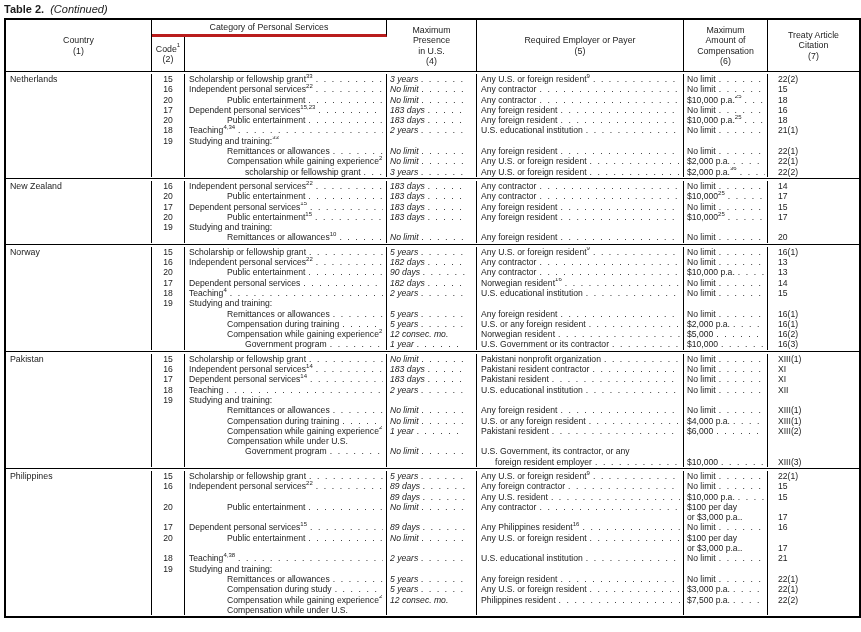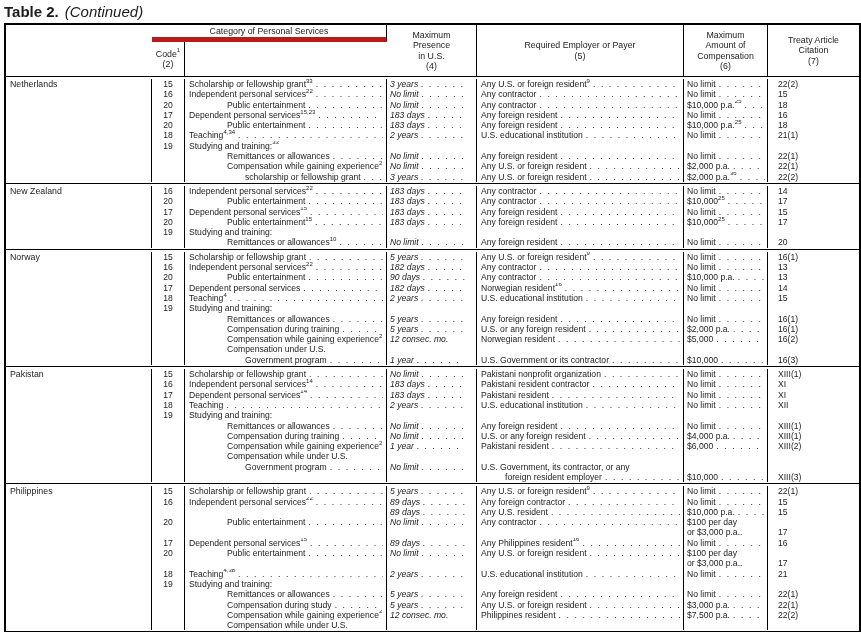--- a/index.html
+++ b/index.html
@@ -2,38 +2,38 @@
 <html><head>
 <meta charset="utf-8">
 <style>
   html,body { margin:0; padding:0; background:#ffffff; }
   body {
     width:861px; height:632px; overflow:hidden;
     font-family:"Liberation Sans", sans-serif;
     color:#1c1c1c;
     -webkit-font-smoothing:antialiased;
   }
-  .title { margin:3px 0 3px 4px; font-size:15px; }
+  .title { margin:3px 0 3px 4px; font-size:11px; }
   .title .t-prefix { font-weight:bold; }
   .title .t-suffix { font-style:italic; margin-left:6px; }
 
   .table { margin-left:4px; width:853px; border:2px solid #000; box-sizing:content-box; background:#fff; }
 
   
   .hdr {
     display:grid;
     grid-template-columns:146px 33px 202px 90px 207px 84px 91px;
     grid-template-rows:17px 34px;
     border-bottom:1px solid #000;
     font-size:8.8px; line-height:10.5px; text-align:center;
   }
   .hcell { border-right:1px solid #000; display:flex; flex-direction:column; justify-content:center; overflow:hidden; }
   .hcell.no-r { border-right:none; }
   .h-country { grid-column:1; grid-row:1 / 3; }
-  .h-category { grid-column:2 / 4; grid-row:1; border-bottom:5px solid #b91c1c; }
+  .h-category { grid-column:2 / 4; grid-row:1; border-bottom:3px solid #b91c1c; }
   .h-code { grid-column:2; grid-row:2; }
   .h-purpose { grid-column:3; grid-row:2; }
   .h-presence { grid-column:4; grid-row:1 / 3; }
   .h-payer { grid-column:5; grid-row:1 / 3; }
   .h-amount { grid-column:6; grid-row:1 / 3; }
   .h-citation { grid-column:7; grid-row:1 / 3; }
 
   
   .section { padding:2px 0 1px 0; }
   .section + .section { border-top:1px solid #000;text-align:center; }
@@ -67,20 +67,24 @@
 </style>
 </head>
 <body>
 
 <div class="title">
   <span class="t-prefix">Table 2.</span><span class="t-suffix">(Continued)</span>
 </div>
 
 <div class="table">
   <div class="hdr">
+    <div class="hcell h-country">
+      <div>Country</div>
+      <div>(1)</div>
+    </div>
     <div class="hcell h-category">
       <div>Category of Personal Services</div>
     </div>
     <div class="hcell h-code">
       <div><span>Code</span><sup>1</sup></div>
       <div>(2)</div>
     </div>
     <div class="hcell h-presence">
       <div>Maximum</div>
       <div>Presence</div>
@@ -686,271 +690,260 @@
             <span class="dots"></span>
           </div>
     <div class="cell citation">
             <span>16(2)</span>
           </div>
   </div>
         <div class="row">
     <div class="cell country"></div>
     <div class="cell code"></div>
     <div class="cell purpose">
-            <span style="margin-left: 38px;">Compensation under U.S.</span>
+            <span style="margin-left: 56px;">Government program</span>
+            <span class="dots"></span>
+          </div>
+    <div class="cell presence">
+            <span>1 year</span>
+            <span class="dots"></span>
+          </div>
+    <div class="cell payer">
+            <span>U.S. Government or its contractor</span>
+            <span class="dots"></span>
+          </div>
+    <div class="cell amount">
+            <span>$10,000</span>
+            <span class="dots"></span>
+          </div>
+    <div class="cell citation">
+            <span>16(3)</span>
+          </div>
+  </div>
+      </div>
+      <div class="section">
+        <div class="row">
+    <div class="cell country">
+            <span>Pakistan</span>
+          </div>
+    <div class="cell code">
+            <span>15</span>
+          </div>
+    <div class="cell purpose">
+            <span>Scholarship or fellowship grant</span>
+            <span class="dots"></span>
+          </div>
+    <div class="cell presence">
+            <span>No limit</span>
+            <span class="dots"></span>
+          </div>
+    <div class="cell payer">
+            <span>Pakistani nonprofit organization</span>
+            <span class="dots"></span>
+          </div>
+    <div class="cell amount">
+            <span>No limit</span>
+            <span class="dots"></span>
+          </div>
+    <div class="cell citation">
+            <span>XIII(1)</span>
+          </div>
+  </div>
+        <div class="row">
+    <div class="cell country"></div>
+    <div class="cell code">
+            <span>16</span>
+          </div>
+    <div class="cell purpose">
+            <span>Independent personal services<sup>14</sup></span>
+            <span class="dots"></span>
+          </div>
+    <div class="cell presence">
+            <span>183 days</span>
+            <span class="dots"></span>
+          </div>
+    <div class="cell payer">
+            <span>Pakistani resident contractor</span>
+            <span class="dots"></span>
+          </div>
+    <div class="cell amount">
+            <span>No limit</span>
+            <span class="dots"></span>
+          </div>
+    <div class="cell citation">
+            <span>XI</span>
+          </div>
+  </div>
+        <div class="row">
+    <div class="cell country"></div>
+    <div class="cell code">
+            <span>17</span>
+          </div>
+    <div class="cell purpose">
+            <span>Dependent personal services<sup>14</sup></span>
+            <span class="dots"></span>
+          </div>
+    <div class="cell presence">
+            <span>183 days</span>
+            <span class="dots"></span>
+          </div>
+    <div class="cell payer">
+            <span>Pakistani resident</span>
+            <span class="dots"></span>
+          </div>
+    <div class="cell amount">
+            <span>No limit</span>
+            <span class="dots"></span>
+          </div>
+    <div class="cell citation">
+            <span>XI</span>
+          </div>
+  </div>
+        <div class="row">
+    <div class="cell country"></div>
+    <div class="cell code">
+            <span>18</span>
+          </div>
+    <div class="cell purpose">
+            <span>Teaching</span>
+            <span class="dots"></span>
+          </div>
+    <div class="cell presence">
+            <span>2 years</span>
+            <span class="dots"></span>
+          </div>
+    <div class="cell payer">
+            <span>U.S. educational institution</span>
+            <span class="dots"></span>
+          </div>
+    <div class="cell amount">
+            <span>No limit</span>
+            <span class="dots"></span>
+          </div>
+    <div class="cell citation">
+            <span>XII</span>
+          </div>
+  </div>
+        <div class="row">
+    <div class="cell country"></div>
+    <div class="cell code">
+            <span>19</span>
+          </div>
+    <div class="cell purpose">
+            <span>Studying and training:</span>
           </div>
     <div class="cell presence"></div>
     <div class="cell payer"></div>
     <div class="cell amount"></div>
     <div class="cell citation"></div>
   </div>
         <div class="row">
     <div class="cell country"></div>
     <div class="cell code"></div>
     <div class="cell purpose">
-            <span style="margin-left: 56px;">Government program</span>
+            <span style="margin-left: 38px;">Remittances or allowances</span>
+            <span class="dots"></span>
+          </div>
+    <div class="cell presence">
+            <span>No limit</span>
+            <span class="dots"></span>
+          </div>
+    <div class="cell payer">
+            <span>Any foreign resident</span>
+            <span class="dots"></span>
+          </div>
+    <div class="cell amount">
+            <span>No limit</span>
+            <span class="dots"></span>
+          </div>
+    <div class="cell citation">
+            <span>XIII(1)</span>
+          </div>
+  </div>
+        <div class="row">
+    <div class="cell country"></div>
+    <div class="cell code"></div>
+    <div class="cell purpose">
+            <span style="margin-left: 38px;">Compensation during training</span>
+            <span class="dots"></span>
+          </div>
+    <div class="cell presence">
+            <span>No limit</span>
+            <span class="dots"></span>
+          </div>
+    <div class="cell payer">
+            <span>U.S. or any foreign resident</span>
+            <span class="dots"></span>
+          </div>
+    <div class="cell amount">
+            <span>$4,000 p.a.</span>
+            <span class="dots"></span>
+          </div>
+    <div class="cell citation">
+            <span>XIII(1)</span>
+          </div>
+  </div>
+        <div class="row">
+    <div class="cell country"></div>
+    <div class="cell code"></div>
+    <div class="cell purpose">
+            <span style="margin-left: 38px;">Compensation while gaining experience<sup>2</sup></span>
             <span class="dots"></span>
           </div>
     <div class="cell presence">
             <span>1 year</span>
             <span class="dots"></span>
           </div>
     <div class="cell payer">
-            <span>U.S. Government or its contractor</span>
-            <span class="dots"></span>
-          </div>
-    <div class="cell amount">
-            <span>$10,000</span>
-            <span class="dots"></span>
-          </div>
-    <div class="cell citation">
-            <span>16(3)</span>
-          </div>
-  </div>
-      </div>
-      <div class="section">
-        <div class="row">
-    <div class="cell country">
-            <span>Pakistan</span>
-          </div>
-    <div class="cell code">
-            <span>15</span>
-          </div>
-    <div class="cell purpose">
-            <span>Scholarship or fellowship grant</span>
-            <span class="dots"></span>
-          </div>
-    <div class="cell presence">
-            <span>No limit</span>
-            <span class="dots"></span>
-          </div>
-    <div class="cell payer">
-            <span>Pakistani nonprofit organization</span>
-            <span class="dots"></span>
-          </div>
-    <div class="cell amount">
-            <span>No limit</span>
-            <span class="dots"></span>
-          </div>
-    <div class="cell citation">
-            <span>XIII(1)</span>
-          </div>
-  </div>
-        <div class="row">
-    <div class="cell country"></div>
-    <div class="cell code">
-            <span>16</span>
-          </div>
-    <div class="cell purpose">
-            <span>Independent personal services<sup>14</sup></span>
-            <span class="dots"></span>
-          </div>
-    <div class="cell presence">
-            <span>183 days</span>
-            <span class="dots"></span>
-          </div>
-    <div class="cell payer">
-            <span>Pakistani resident contractor</span>
-            <span class="dots"></span>
-          </div>
-    <div class="cell amount">
-            <span>No limit</span>
-            <span class="dots"></span>
-          </div>
-    <div class="cell citation">
-            <span>XI</span>
-          </div>
-  </div>
-        <div class="row">
-    <div class="cell country"></div>
-    <div class="cell code">
-            <span>17</span>
-          </div>
-    <div class="cell purpose">
-            <span>Dependent personal services<sup>14</sup></span>
-            <span class="dots"></span>
-          </div>
-    <div class="cell presence">
-            <span>183 days</span>
-            <span class="dots"></span>
-          </div>
-    <div class="cell payer">
             <span>Pakistani resident</span>
             <span class="dots"></span>
           </div>
     <div class="cell amount">
-            <span>No limit</span>
-            <span class="dots"></span>
-          </div>
-    <div class="cell citation">
-            <span>XI</span>
-          </div>
-  </div>
-        <div class="row">
-    <div class="cell country"></div>
-    <div class="cell code">
-            <span>18</span>
-          </div>
-    <div class="cell purpose">
-            <span>Teaching</span>
-            <span class="dots"></span>
-          </div>
-    <div class="cell presence">
-            <span>2 years</span>
-            <span class="dots"></span>
-          </div>
-    <div class="cell payer">
-            <span>U.S. educational institution</span>
-            <span class="dots"></span>
-          </div>
-    <div class="cell amount">
-            <span>No limit</span>
-            <span class="dots"></span>
-          </div>
-    <div class="cell citation">
-            <span>XII</span>
-          </div>
-  </div>
-        <div class="row">
-    <div class="cell country"></div>
-    <div class="cell code">
-            <span>19</span>
-          </div>
-    <div class="cell purpose">
-            <span>Studying and training:</span>
+            <span>$6,000</span>
+            <span class="dots"></span>
+          </div>
+    <div class="cell citation">
+            <span>XIII(2)</span>
+          </div>
+  </div>
+        <div class="row">
+    <div class="cell country"></div>
+    <div class="cell code"></div>
+    <div class="cell purpose">
+            <span style="margin-left: 38px;">Compensation while under U.S.</span>
           </div>
     <div class="cell presence"></div>
     <div class="cell payer"></div>
     <div class="cell amount"></div>
     <div class="cell citation"></div>
   </div>
         <div class="row">
     <div class="cell country"></div>
     <div class="cell code"></div>
     <div class="cell purpose">
-            <span style="margin-left: 38px;">Remittances or allowances</span>
-            <span class="dots"></span>
-          </div>
-    <div class="cell presence">
-            <span>No limit</span>
-            <span class="dots"></span>
-          </div>
-    <div class="cell payer">
-            <span>Any foreign resident</span>
-            <span class="dots"></span>
-          </div>
-    <div class="cell amount">
-            <span>No limit</span>
-            <span class="dots"></span>
-          </div>
-    <div class="cell citation">
-            <span>XIII(1)</span>
-          </div>
-  </div>
-        <div class="row">
-    <div class="cell country"></div>
-    <div class="cell code"></div>
-    <div class="cell purpose">
-            <span style="margin-left: 38px;">Compensation during training</span>
-            <span class="dots"></span>
-          </div>
-    <div class="cell presence">
-            <span>No limit</span>
-            <span class="dots"></span>
-          </div>
-    <div class="cell payer">
-            <span>U.S. or any foreign resident</span>
-            <span class="dots"></span>
-          </div>
-    <div class="cell amount">
-            <span>$4,000 p.a.</span>
-            <span class="dots"></span>
-          </div>
-    <div class="cell citation">
-            <span>XIII(1)</span>
-          </div>
-  </div>
-        <div class="row">
-    <div class="cell country"></div>
-    <div class="cell code"></div>
-    <div class="cell purpose">
-            <span style="margin-left: 38px;">Compensation while gaining experience<sup>2</sup></span>
-            <span class="dots"></span>
-          </div>
-    <div class="cell presence">
-            <span>1 year</span>
-            <span class="dots"></span>
-          </div>
-    <div class="cell payer">
-            <span>Pakistani resident</span>
-            <span class="dots"></span>
-          </div>
-    <div class="cell amount">
-            <span>$6,000</span>
-            <span class="dots"></span>
-          </div>
-    <div class="cell citation">
-            <span>XIII(2)</span>
-          </div>
-  </div>
-        <div class="row">
-    <div class="cell country"></div>
-    <div class="cell code"></div>
-    <div class="cell purpose">
-            <span style="margin-left: 38px;">Compensation while under U.S.</span>
-          </div>
-    <div class="cell presence"></div>
-    <div class="cell payer"></div>
+            <span style="margin-left: 56px;">Government program</span>
+            <span class="dots"></span>
+          </div>
+    <div class="cell presence">
+            <span>No limit</span>
+            <span class="dots"></span>
+          </div>
+    <div class="cell payer">
+            <span>U.S. Government, its contractor, or any</span>
+          </div>
     <div class="cell amount"></div>
     <div class="cell citation"></div>
   </div>
         <div class="row">
     <div class="cell country"></div>
     <div class="cell code"></div>
-    <div class="cell purpose">
-            <span style="margin-left: 56px;">Government program</span>
-            <span class="dots"></span>
-          </div>
-    <div class="cell presence">
-            <span>No limit</span>
-            <span class="dots"></span>
-          </div>
-    <div class="cell payer">
-            <span>U.S. Government, its contractor, or any</span>
-          </div>
-    <div class="cell amount"></div>
-    <div class="cell citation"></div>
-  </div>
-        <div class="row">
-    <div class="cell country"></div>
-    <div class="cell code"></div>
     <div class="cell purpose"></div>
     <div class="cell presence"></div>
     <div class="cell payer">
-            <span style="margin-left: 24px;">foreign resident employer</span>
+            <span style="margin-left: 14px;">foreign resident employer</span>
             <span class="dots"></span>
           </div>
     <div class="cell amount">
             <span>$10,000</span>
             <span class="dots"></span>
           </div>
     <div class="cell citation">
             <span>XIII(3)</span>
           </div>
   </div>

